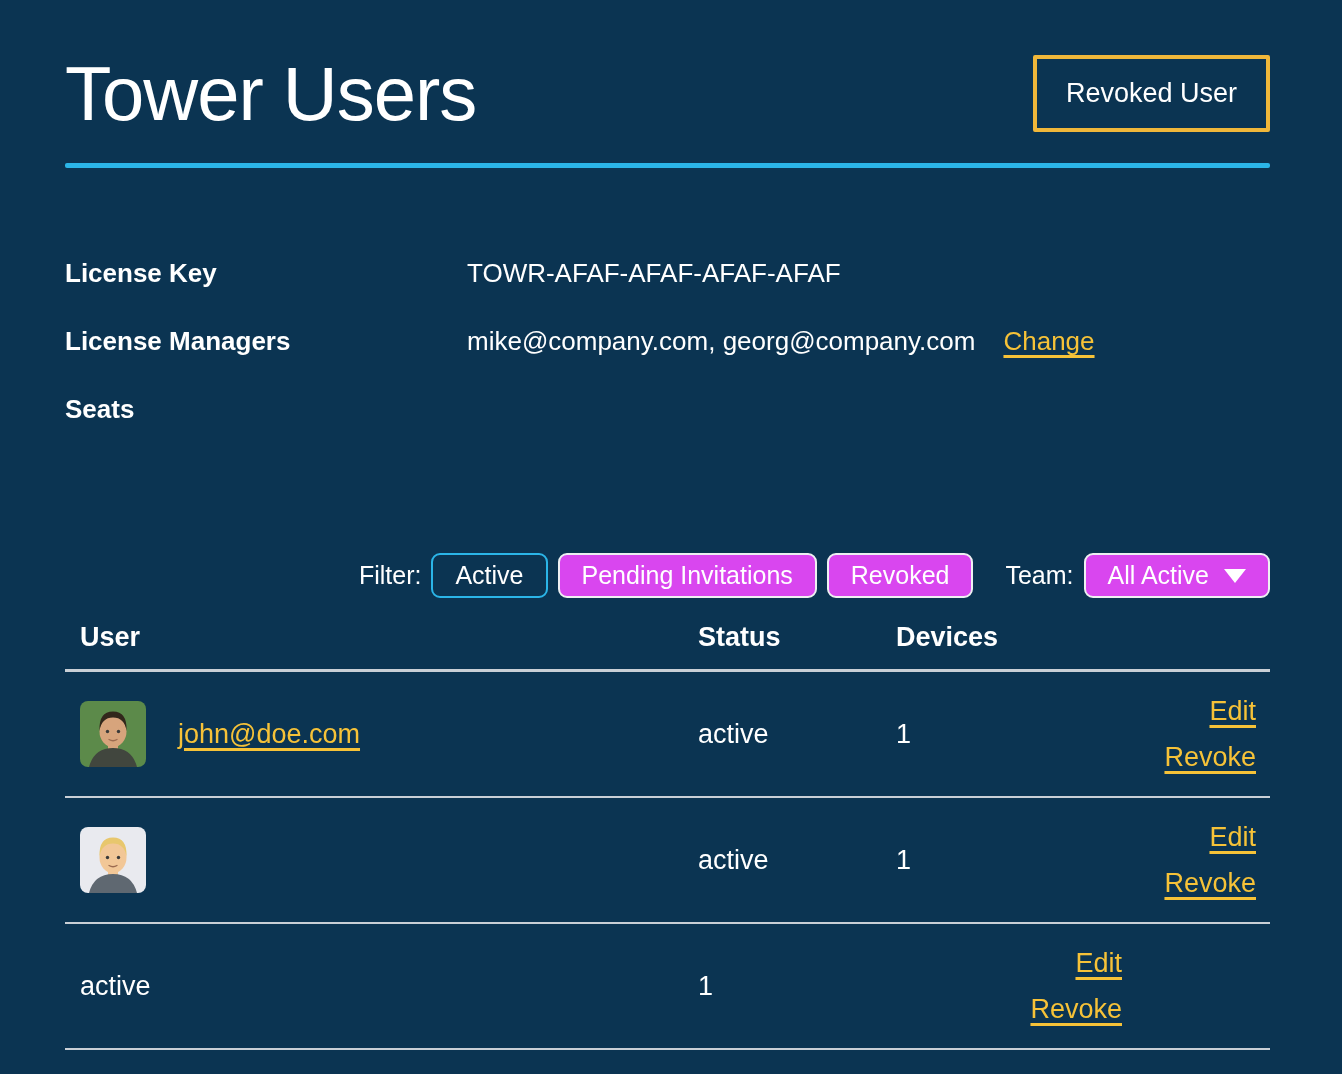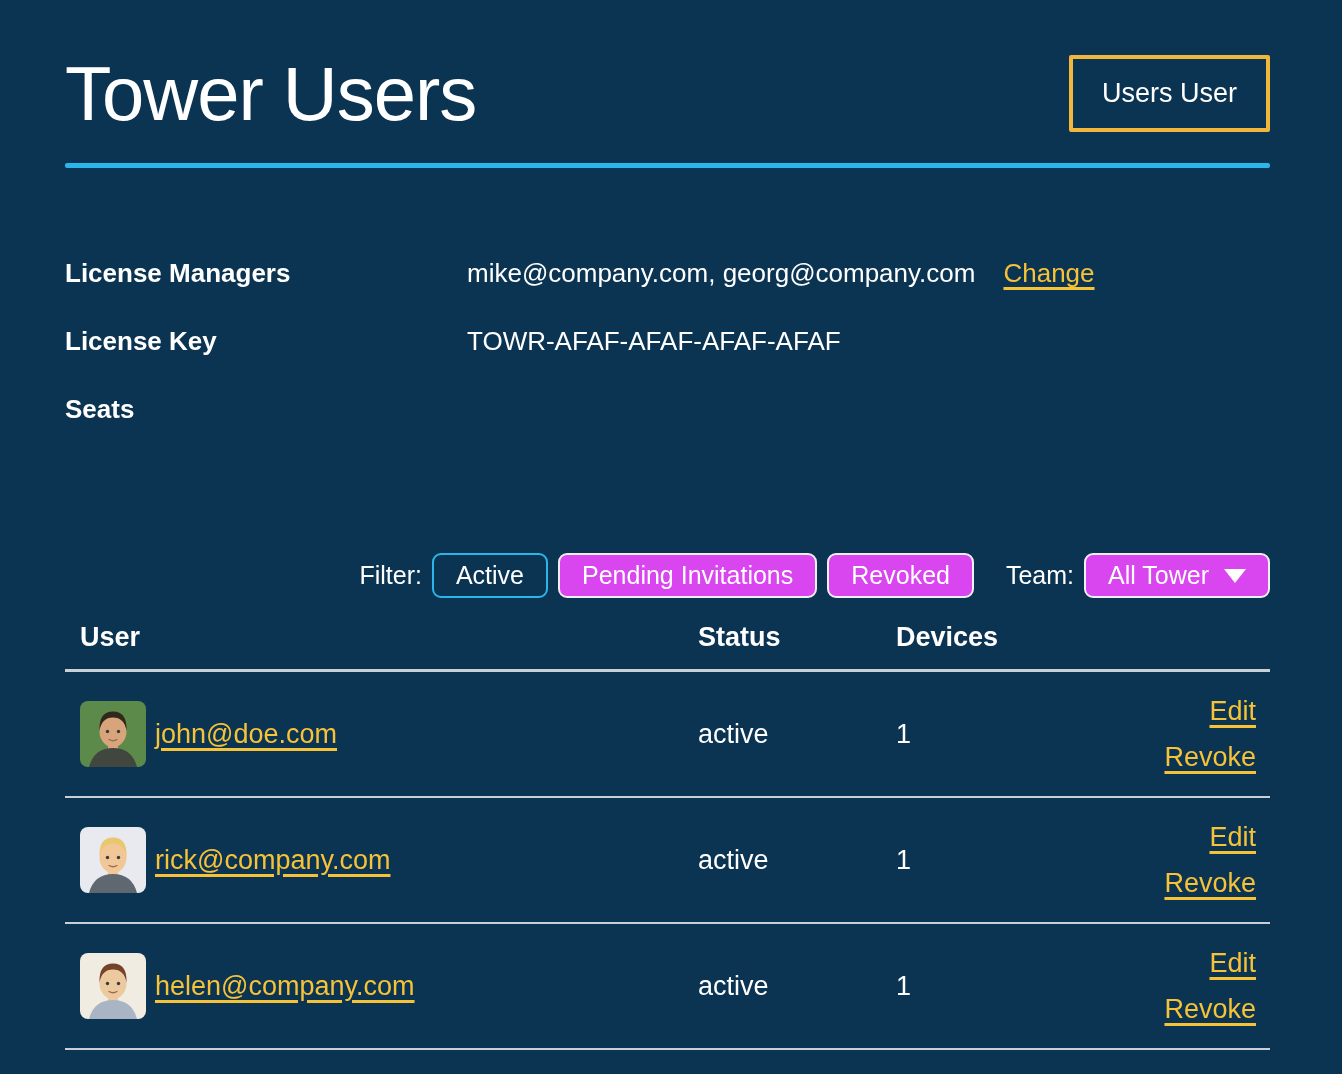--- a/index.html
+++ b/index.html
@@ -106,21 +106,21 @@
     font-size: 27px;
     padding: 0 0 16px 15px;
     border-bottom: 3px solid #c9cfd6;
   }
   .trow {
     min-height: 126px;
     padding-left: 15px;
     border-bottom: 2px solid #c9cfd6;
     font-size: 27px;
   }
-  .ucell { display: flex; align-items: center; gap: 9px; }
+  .ucell { display: flex; align-items: center; gap: 32px; }
   .avatar {
     width: 66px; height: 66px;
     border-radius: 8px;
     overflow: hidden;
     display: inline-block;
     flex: 0 0 66px;
   }
   .avatar svg { display: block; width: 66px; height: 66px; }
   .acell {
     display: flex;
@@ -131,48 +131,48 @@
     justify-self: stretch;
   }
 </style>
 </head>
 <body>
 
 <div class="page">
 
   <div class="header">
     <h1 class="page-title">Tower Users</h1>
-    <button class="invite-btn">Users User</button>
+    <button class="invite-btn">Revoked User</button>
   </div>
   <div class="title-rule"></div>
 
   <div class="license">
+    <div class="lrow">
+      <div class="llabel">License Key</div>
+      <div class="lvalue">TOWR-AFAF-AFAF-AFAF-AFAF</div>
+    </div>
     <div class="lrow">
       <div class="llabel">License Managers</div>
       <div class="lvalue">
         <span>mike@company.com, georg@company.com</span><a href="#" class="ylink change-link">Change</a>
       </div>
-    </div>
-    <div class="lrow">
-      <div class="llabel">License Key</div>
-      <div class="lvalue">TOWR-AFAF-AFAF-AFAF-AFAF</div>
     </div>
     <div class="lrow">
       <div class="llabel">Seats</div>
     </div>
   </div>
 
   <div class="filterbar">
     <span>Filter:</span>
     <button class="fbtn is-active">Active</button>
     <button class="fbtn">Pending Invitations</button>
     <button class="fbtn">Revoked</button>
     <span class="team-label">Team:</span>
     <button class="fbtn">
-      <span>All Tower</span>
+      <span>All Active</span>
       <span class="caret"></span>
     </button>
   </div>
 
   <div class="table">
     <div class="t-grid thead">
       <div>User</div>
       <div>Status</div>
       <div>Devices</div>
       <div></div>
@@ -209,46 +209,30 @@
             <rect width="66" height="66" fill="#e9eaef"></rect>
             <rect x="28" y="41" width="10" height="10" fill="#f2c797"></rect>
             <path d="M9 66 Q14 47 33 47 Q52 47 57 66 Z" fill="#5f6871"></path>
             <ellipse cx="33" cy="30.5" rx="13.5" ry="15.5" fill="#f2c797"></ellipse>
             <path d="M19.5 30 Q18.5 10.5 33 10.5 Q47.5 10.5 46.5 30 Q44.5 16.5 33 16.5 Q21.5 16.5 19.5 30 Z" fill="#e8c76d"></path>
             <circle cx="27.5" cy="30.5" r="1.7" fill="#3a3a3a"></circle>
             <circle cx="38.5" cy="30.5" r="1.7" fill="#3a3a3a"></circle>
             <path d="M29 38.5 Q33 41 37 38.5" fill="none" stroke="#9c6b50" stroke-width="1.3" stroke-linecap="round"></path>
           </svg>
         </span>
-        <a href="#" class="ylink">rick@company.com</a>
       </div>
       <div>active</div>
       <div>1</div>
       <div class="acell">
         <a href="#" class="ylink">Edit</a>
         <a href="#" class="ylink">Revoke</a>
       </div>
     </div>
 
     <div class="t-grid trow">
-      <div class="ucell">
-        <span class="avatar">
-          <svg viewBox="0 0 66 66" xmlns="http://www.w3.org/2000/svg">
-            <rect width="66" height="66" fill="#f1ece1"></rect>
-            <rect x="28" y="41" width="10" height="10" fill="#edc9a0"></rect>
-            <path d="M9 66 Q14 47 33 47 Q52 47 57 66 Z" fill="#a9b5c5"></path>
-            <ellipse cx="33" cy="30.5" rx="13.5" ry="15.5" fill="#edc9a0"></ellipse>
-            <path d="M19.5 30 Q18.5 10.5 33 10.5 Q47.5 10.5 46.5 30 Q44.5 16.5 33 16.5 Q21.5 16.5 19.5 30 Z" fill="#74432a"></path>
-            <circle cx="27.5" cy="30.5" r="1.7" fill="#3a3a3a"></circle>
-            <circle cx="38.5" cy="30.5" r="1.7" fill="#3a3a3a"></circle>
-            <path d="M29 38.5 Q33 41 37 38.5" fill="none" stroke="#9c6b50" stroke-width="1.3" stroke-linecap="round"></path>
-          </svg>
-        </span>
-        <a href="#" class="ylink">helen@company.com</a>
-      </div>
       <div>active</div>
       <div>1</div>
       <div class="acell">
         <a href="#" class="ylink">Edit</a>
         <a href="#" class="ylink">Revoke</a>
       </div>
     </div>
   </div>
 
 </div>

